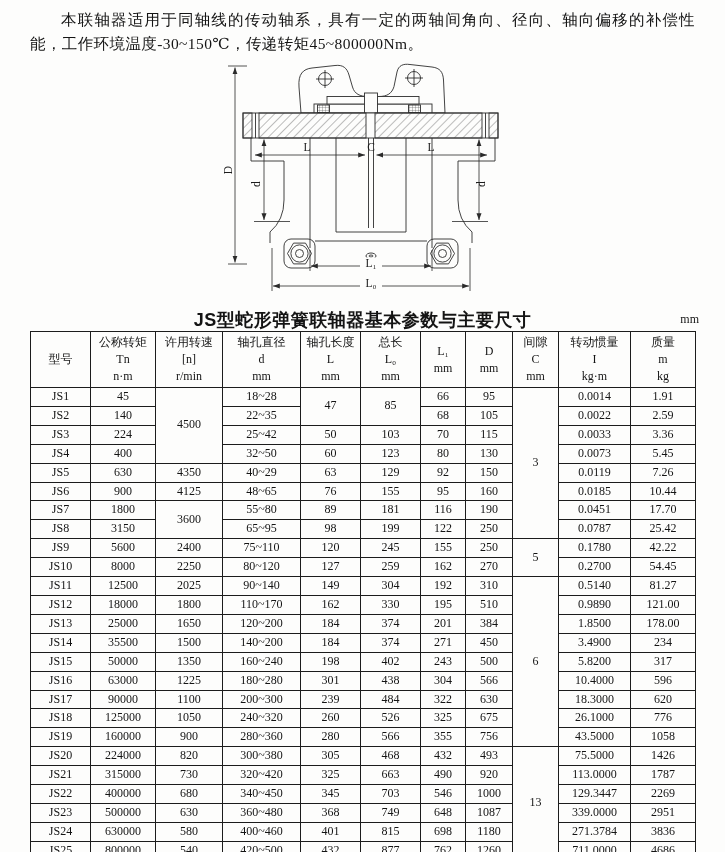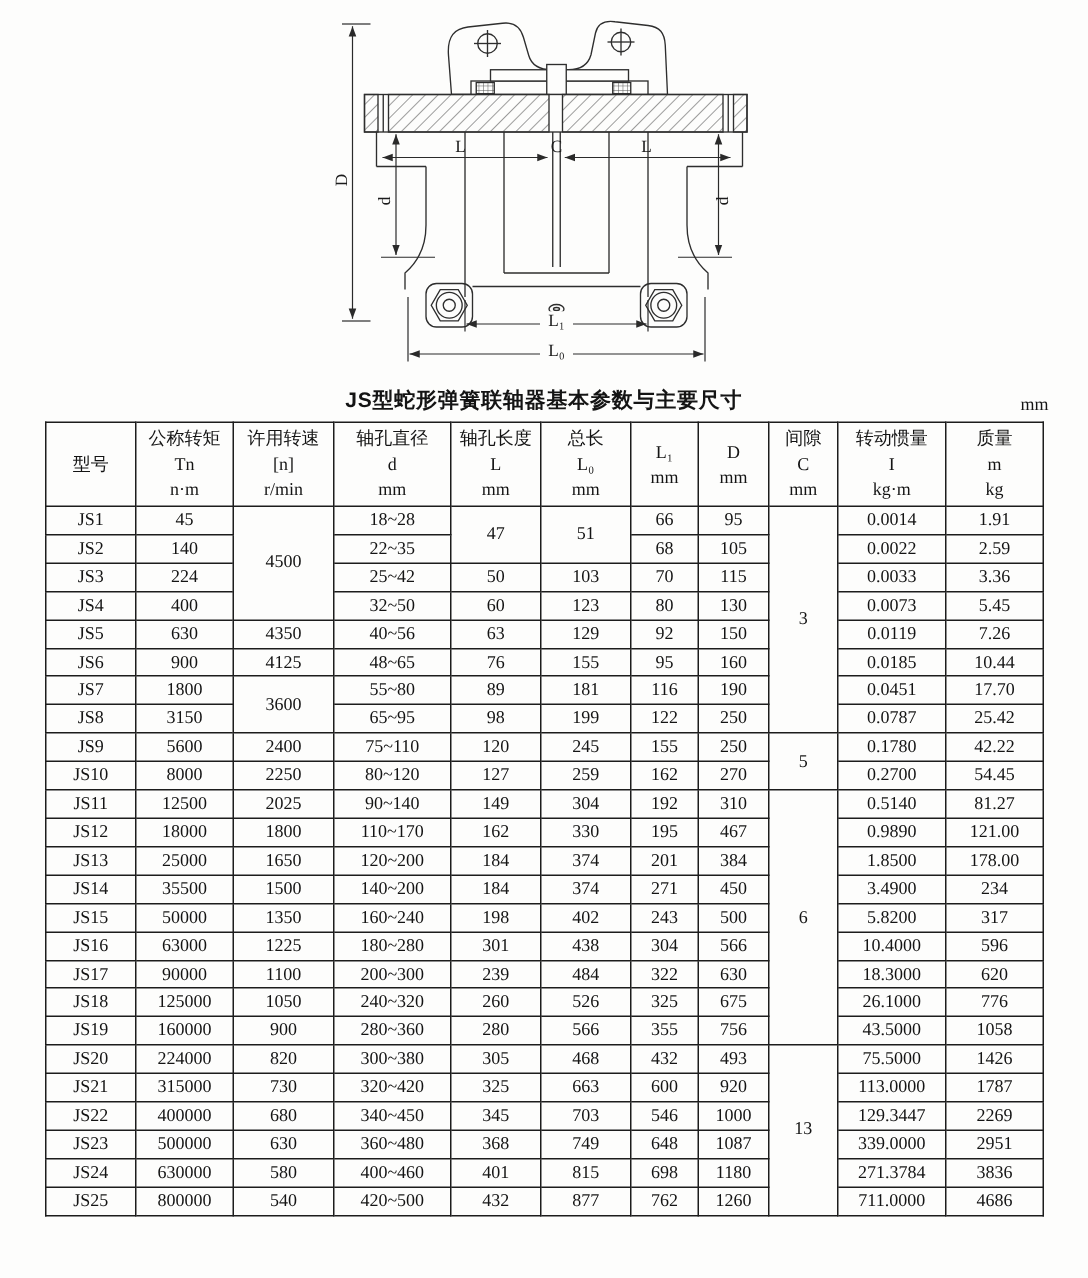--- a/index.html
+++ b/index.html
@@ -10,40 +10,41 @@
   .page { padding:6px 30px 0 30px; position:relative; }
   .intro {
     margin:2px 0 0 0; font-size:15.5px; line-height:24px;
     text-indent:2em; text-align:justify; letter-spacing:0.4px;
   }
   .drawing-wrap { position:relative; height:252px; margin-top:0px; }
   .drawing-wrap svg { position:absolute; left:192px; top:0; }
   .title-row { position:relative; height:20px; margin-top:0px; text-align:center; }
   .table-title {
     font-family:"Liberation Sans","DejaVu Sans",sans-serif;
-    font-weight:bold; font-size:14px; letter-spacing:0.5px;
+    font-weight:bold; font-size:18px; letter-spacing:0.5px;
   }
   .table-unit { position:absolute; right:-4px; bottom:1px; font-size:12px; }
   table.params {
     border-collapse:collapse; table-layout:fixed; width:665px; margin-top:3px;
   }
   table.params th, table.params td {
     border:1px solid #1c1c1c; text-align:center; vertical-align:middle;
     padding:0; font-size:12px; font-weight:normal; overflow:hidden;
   }
   table.params thead th { padding:2px 0; }
   table.params thead th div { line-height:17px; font-size:12px; }
   table.params tbody td { height:17.9px; line-height:17.9px; }
   svg text { font-family:"Liberation Serif","DejaVu Serif",serif; fill:#1c1c1c; }
 </style>
 </head>
 <body>
 
 <div class="page">
 
+  <p class="intro">本联轴器适用于同轴线的传动轴系，具有一定的两轴间角向、径向、轴向偏移的补偿性能，工作环境温度-30~150℃，传递转矩45~800000Nm。</p>
 
   <div class="drawing-wrap">
     <svg width="302" height="252" viewBox="224 48 302 252">
       <defs>
         <pattern id="hatch" patternUnits="userSpaceOnUse" width="6" height="6" patternTransform="rotate(45)">
           <line x1="0" y1="0" x2="0" y2="6" stroke="#5a5a5a" stroke-width="0.8"></line>
         </pattern>
         <pattern id="grid" patternUnits="userSpaceOnUse" width="3" height="3">
           <path d="M0 0H3M0 0V3" stroke="#4a4a4a" stroke-width="0.6" fill="none"></path>
         </pattern>
@@ -217,21 +218,21 @@
           </th>
         </tr>
       </thead>
     <tbody id="tbody">
         <tr>
           <td>JS1</td>
           <td>45</td>
           <td rowspan="4">4500</td>
           <td>18~28</td>
           <td rowspan="2">47</td>
-          <td rowspan="2">51</td>
+          <td rowspan="2">85</td>
           <td>66</td>
           <td>95</td>
           <td rowspan="8">3</td>
           <td>0.0014</td>
           <td>1.91</td>
         </tr>
         <tr>
           <td>JS2</td>
           <td>140</td>
           <td>22~35</td>
@@ -259,21 +260,21 @@
           <td>123</td>
           <td>80</td>
           <td>130</td>
           <td>0.0073</td>
           <td>5.45</td>
         </tr>
         <tr>
           <td>JS5</td>
           <td>630</td>
           <td>4350</td>
-          <td>40~56</td>
+          <td>40~29</td>
           <td>63</td>
           <td>129</td>
           <td>92</td>
           <td>150</td>
           <td>0.0119</td>
           <td>7.26</td>
         </tr>
         <tr>
           <td>JS6</td>
           <td>900</td>
@@ -348,21 +349,21 @@
           <td>81.27</td>
         </tr>
         <tr>
           <td>JS12</td>
           <td>18000</td>
           <td>1800</td>
           <td>110~170</td>
           <td>162</td>
           <td>330</td>
           <td>195</td>
-          <td>467</td>
+          <td>510</td>
           <td>0.9890</td>
           <td>121.00</td>
         </tr>
         <tr>
           <td>JS13</td>
           <td>25000</td>
           <td>1650</td>
           <td>120~200</td>
           <td>184</td>
           <td>374</td>
@@ -456,21 +457,21 @@
           <td>75.5000</td>
           <td>1426</td>
         </tr>
         <tr>
           <td>JS21</td>
           <td>315000</td>
           <td>730</td>
           <td>320~420</td>
           <td>325</td>
           <td>663</td>
-          <td>600</td>
+          <td>490</td>
           <td>920</td>
           <td>113.0000</td>
           <td>1787</td>
         </tr>
         <tr>
           <td>JS22</td>
           <td>400000</td>
           <td>680</td>
           <td>340~450</td>
           <td>345</td>

